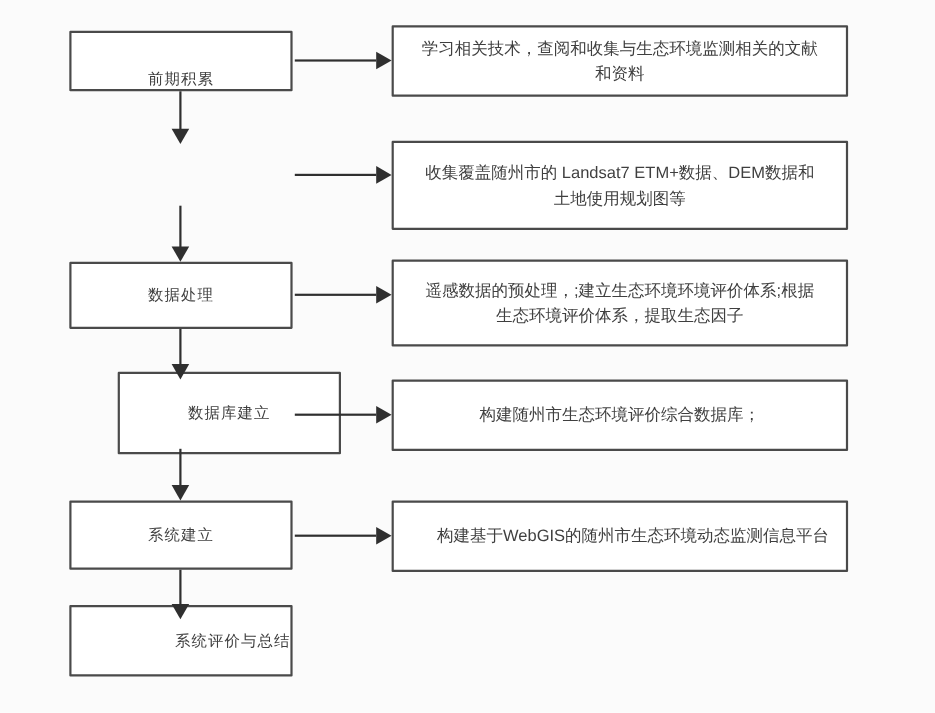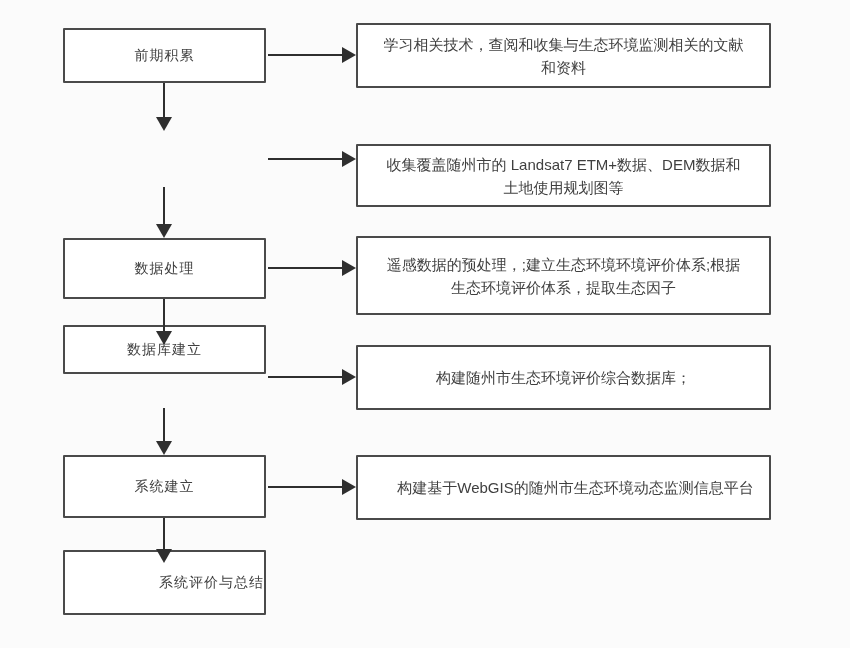--- a/index.html
+++ b/index.html
@@ -98,41 +98,41 @@
     border-top: 8px solid transparent;
     border-bottom: 8px solid transparent;
     border-left: 14px solid var(--arrow, #2f2f2f);
   }
 </style>
 </head>
 <body>
 
 <div class="canvas">
 
-  <div class="stage-box" style="top:28px;height:55px;">
+  <div class="stage-box" style="top:28px;height:55px;align-items:flex-end;">
     <span class="label">前期积累</span>
   </div>
   <div class="stage-box" style="top:238px;height:61px;">
     <span class="label">数据处理</span>
   </div>
-  <div class="stage-box" style="top:325px;height:49px;">
+  <div class="stage-box" style="top:338px;height:75px;margin-left:44px;">
     <span class="label">数据库建立</span>
   </div>
   <div class="stage-box" style="top:455px;height:63px;">
     <span class="label">系统建立</span>
   </div>
   <div class="stage-box" style="top:550px;height:65px;justify-content:flex-end;">
     <span class="label">系统评价与总结</span>
   </div>
 
   <div class="detail-box" style="top:23px;height:65px;">
     <span class="detail-text">学习相关技术，查阅和收集与生态环境监测相关的文献
 和资料</span>
   </div>
-  <div class="detail-box" style="top:144px;height:63px;">
+  <div class="detail-box" style="top:128px;height:81px;">
     <span class="detail-text">收集覆盖随州市的 Landsat7 ETM+数据、DEM数据和
 土地使用规划图等</span>
   </div>
   <div class="detail-box" style="top:236px;height:79px;">
     <span class="detail-text">遥感数据的预处理，;建立生态环境环境评价体系;根据
 生态环境评价体系，提取生态因子</span>
   </div>
   <div class="detail-box" style="top:345px;height:65px;">
     <span class="detail-text">构建随州市生态环境评价综合数据库；</span>
   </div>

